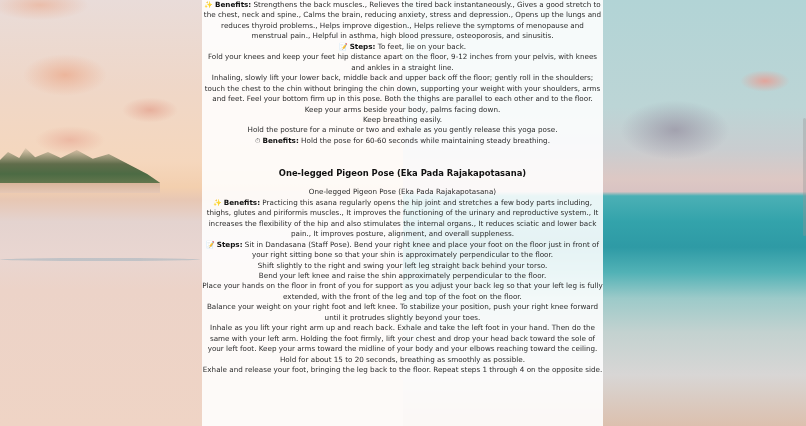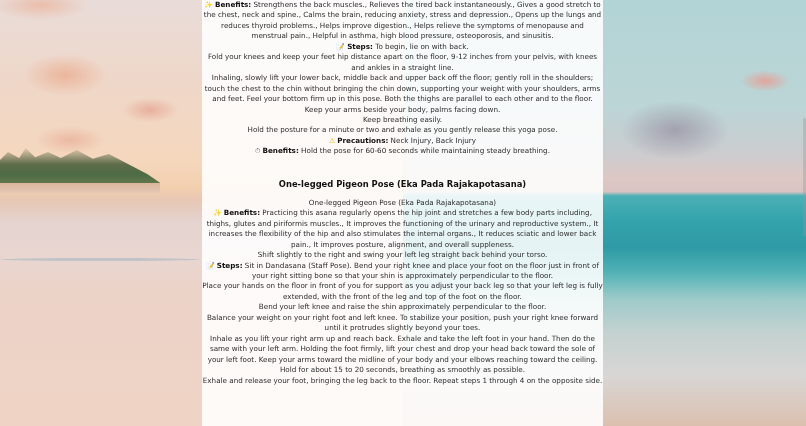--- a/index.html
+++ b/index.html
@@ -113,52 +113,48 @@
 
 <div class="panel">
 
   <div>
     <p class="line">
       <span class="icon icon-sparkle">✨</span><span class="lbl">Benefits:</span>
       <span>Strengthens the back muscles., Relieves the tired back instantaneously., Gives a good stretch to the chest, neck and spine., Calms the brain, reducing anxiety, stress and depression., Opens up the lungs and reduces thyroid problems., Helps improve digestion., Helps relieve the symptoms of menopause and menstrual pain., Helpful in asthma, high blood pressure, osteoporosis, and sinusitis.</span>
     </p>
     <p class="line">
       <span class="icon icon-memo">📝</span><span class="lbl">Steps:</span>
-      <span>To begin, lie on with back.</span>
+      <span>To feet, lie on your back.</span>
     </p>
     <p class="line">Fold your knees and keep your feet hip distance apart on the floor, 9-12 inches from your pelvis, with knees and ankles in a straight line.</p>
     <p class="line">Inhaling, slowly lift your lower back, middle back and upper back off the floor; gently roll in the shoulders; touch the chest to the chin without bringing the chin down, supporting your weight with your shoulders, arms and feet. Feel your bottom firm up in this pose. Both the thighs are parallel to each other and to the floor.</p>
     <p class="line">Keep your arms beside your body, palms facing down.</p>
     <p class="line">Keep breathing easily.</p>
     <p class="line">Hold the posture for a minute or two and exhale as you gently release this yoga pose.</p>
-    <p class="line">
-      <span class="icon icon-warning">⚠</span><span class="lbl">Precautions:</span>
-      <span>Neck Injury, Back Injury</span>
-    </p>
     <p class="line">
       <span class="icon icon-timer">⏱</span><span class="lbl">Benefits:</span>
       <span>Hold the pose for 60-60 seconds while maintaining steady breathing.</span>
     </p>
   </div>
 
   <div class="section-gap"></div>
 
   <div>
     <h3 class="pose-title">One-legged Pigeon Pose (Eka Pada Rajakapotasana)</h3>
     <p class="line pose-sub">One-legged Pigeon Pose (Eka Pada Rajakapotasana)</p>
     <p class="line">
       <span class="icon icon-sparkle">✨</span><span class="lbl">Benefits:</span>
       <span>Practicing this asana regularly opens the hip joint and stretches a few body parts including, thighs, glutes and piriformis muscles., It improves the functioning of the urinary and reproductive system., It increases the flexibility of the hip and also stimulates the internal organs., It reduces sciatic and lower back pain., It improves posture, alignment, and overall suppleness.</span>
     </p>
-    <p class="line">Shift slightly to the right and swing your left leg straight back behind your torso.</p>
     <p class="line">
       <span class="icon icon-memo">📝</span><span class="lbl">Steps:</span>
       <span>Sit in Dandasana (Staff Pose). Bend your right knee and place your foot on the floor just in front of your right sitting bone so that your shin is approximately perpendicular to the floor.</span>
     </p>
+    <p class="line">Shift slightly to the right and swing your left leg straight back behind your torso.</p>
+    <p class="line">Bend your left knee and raise the shin approximately perpendicular to the floor.</p>
     <p class="line">Place your hands on the floor in front of you for support as you adjust your back leg so that your left leg is fully extended, with the front of the leg and top of the foot on the floor.</p>
-    <p class="line">Bend your left knee and raise the shin approximately perpendicular to the floor.</p>
     <p class="line">Balance your weight on your right foot and left knee. To stabilize your position, push your right knee forward until it protrudes slightly beyond your toes.</p>
     <p class="line">Inhale as you lift your right arm up and reach back. Exhale and take the left foot in your hand. Then do the same with your left arm. Holding the foot firmly, lift your chest and drop your head back toward the sole of your left foot. Keep your arms toward the midline of your body and your elbows reaching toward the ceiling.</p>
     <p class="line">Hold for about 15 to 20 seconds, breathing as smoothly as possible.</p>
     <p class="line">Exhale and release your foot, bringing the leg back to the floor. Repeat steps 1 through 4 on the opposite side.</p>
 
   </div>
 </div>
 
 </body></html>

